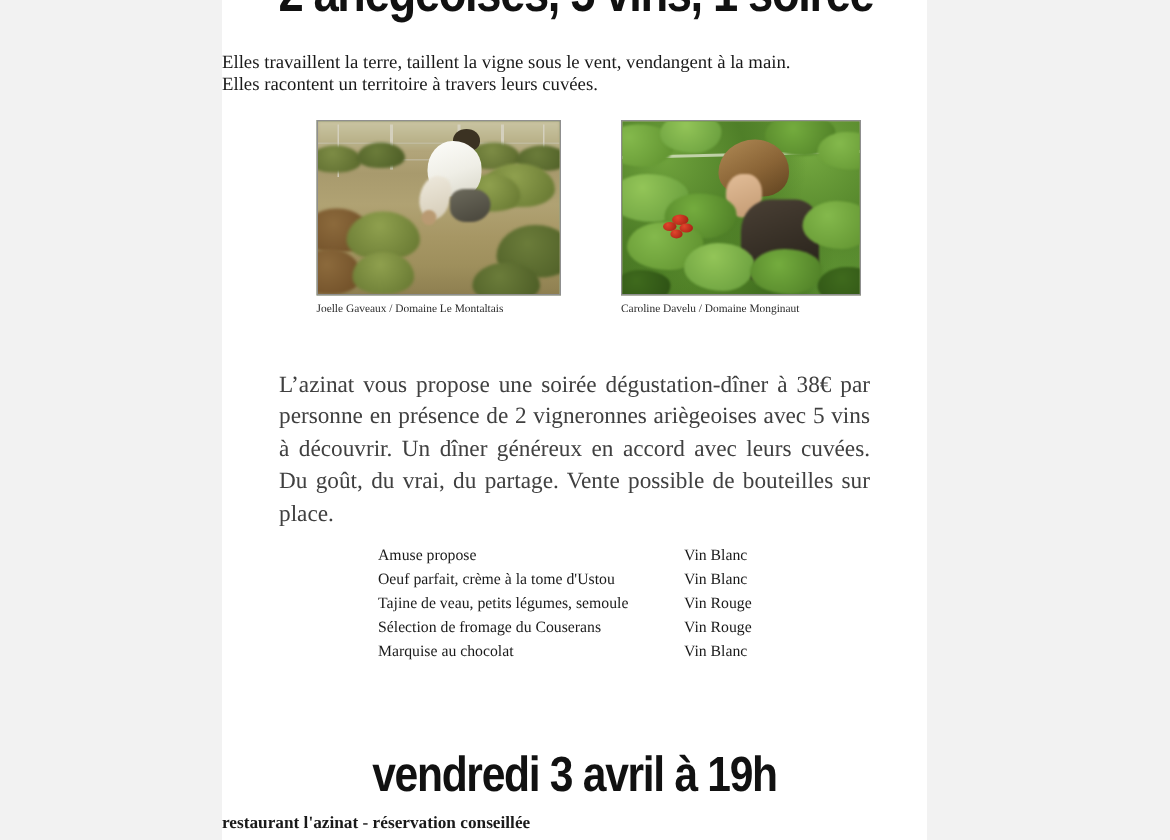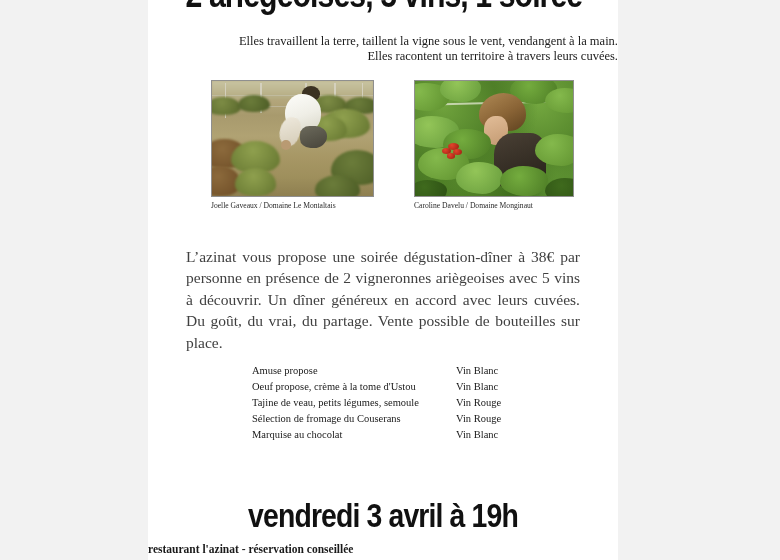--- a/index.html
+++ b/index.html
@@ -57,21 +57,21 @@
     transform-origin: center top;
     white-space: nowrap;
   }
 
   
   .subtitle {
     position: absolute;
     left: 0;
     top: 34px;
     width: 470px;
-    text-align: right;
+    text-align: left;
     font-size: 12.5px;
     line-height: 15px;
     color: #1a1a1a;
   }
   .subtitle div { white-space: nowrap; }
 
   
   .photos {
     position: absolute;
     top: 80px;
@@ -383,21 +383,21 @@
 
     <p class="body-copy">L’azinat vous propose une soirée dégustation-dîner à 38€ par personne en présence de 2 vigneronnes ariègeoises avec 5 vins à découvrir. Un dîner généreux en accord avec leurs cuvées. Du goût, du vrai, du partage. Vente possible de bouteilles sur place.</p>
 
     <table class="menu">
       <tbody>
         <tr>
           <td class="dish">Amuse propose</td>
           <td class="wine">Vin Blanc</td>
         </tr>
         <tr>
-          <td class="dish">Oeuf propose, crème à la tome d'Ustou</td>
+          <td class="dish">Oeuf parfait, crème à la tome d'Ustou</td>
           <td class="wine">Vin Blanc</td>
         </tr>
         <tr>
           <td class="dish">Tajine de veau, petits légumes, semoule</td>
           <td class="wine">Vin Rouge</td>
         </tr>
         <tr>
           <td class="dish">Sélection de fromage du Couserans</td>
           <td class="wine">Vin Rouge</td>
         </tr>

